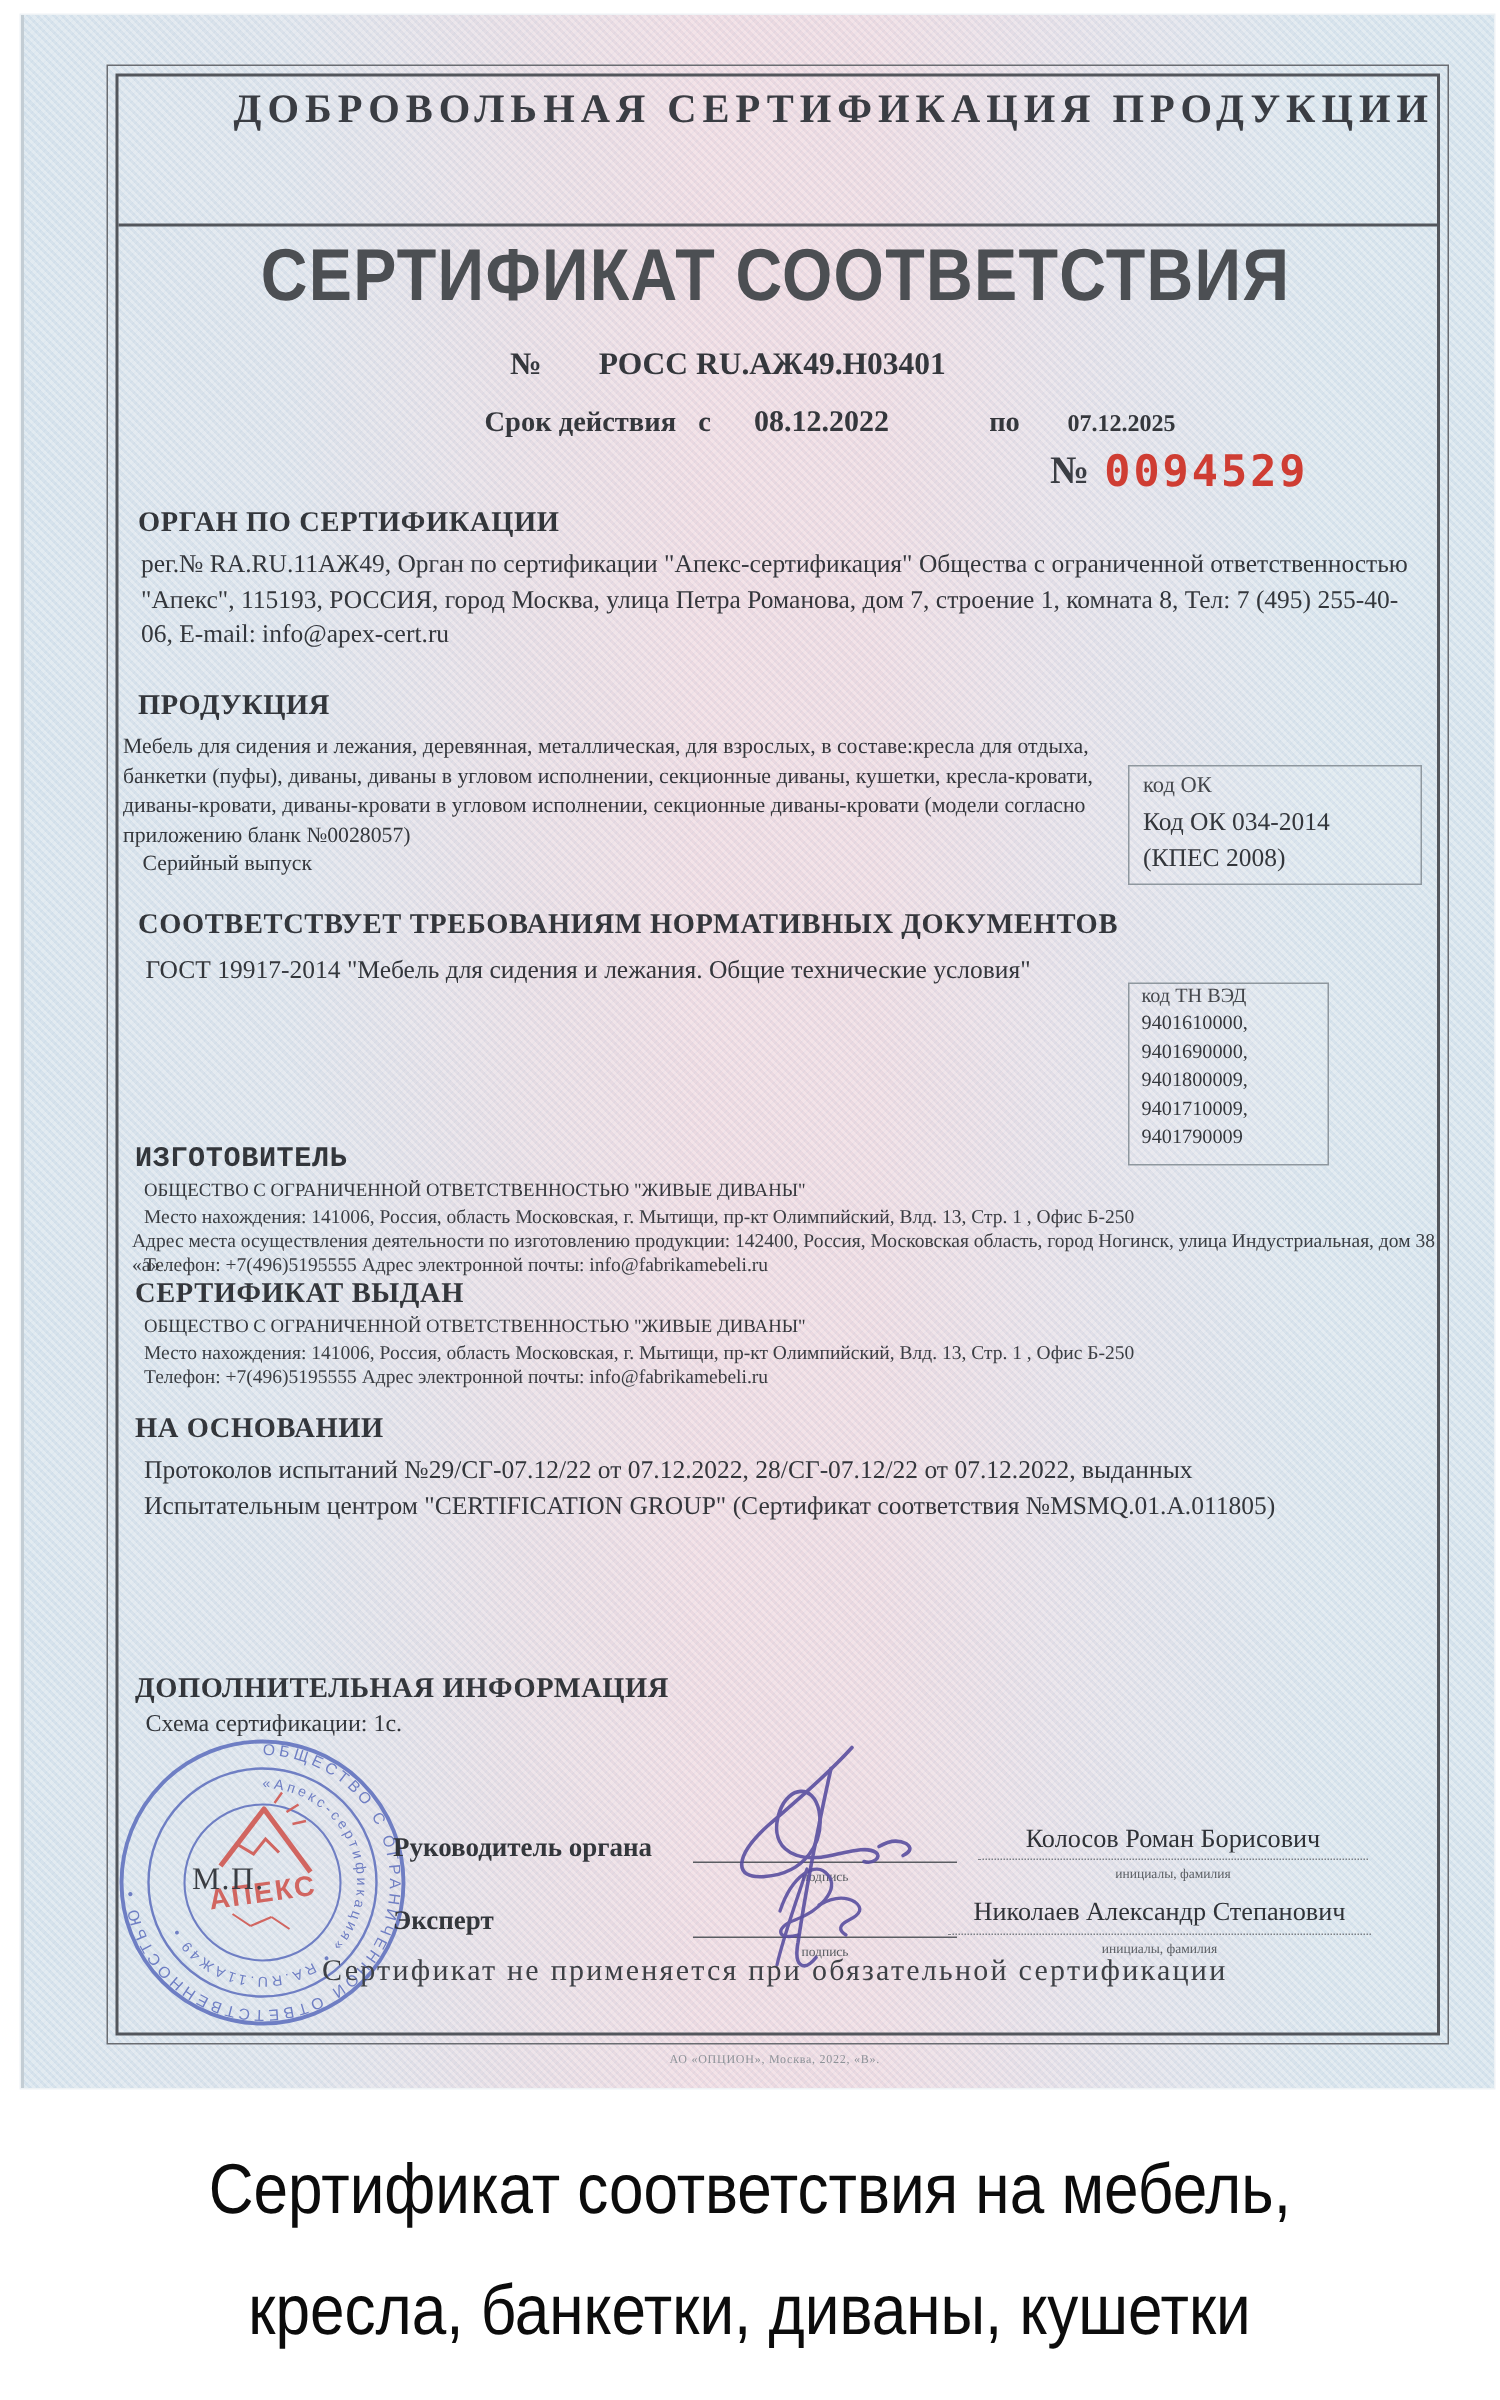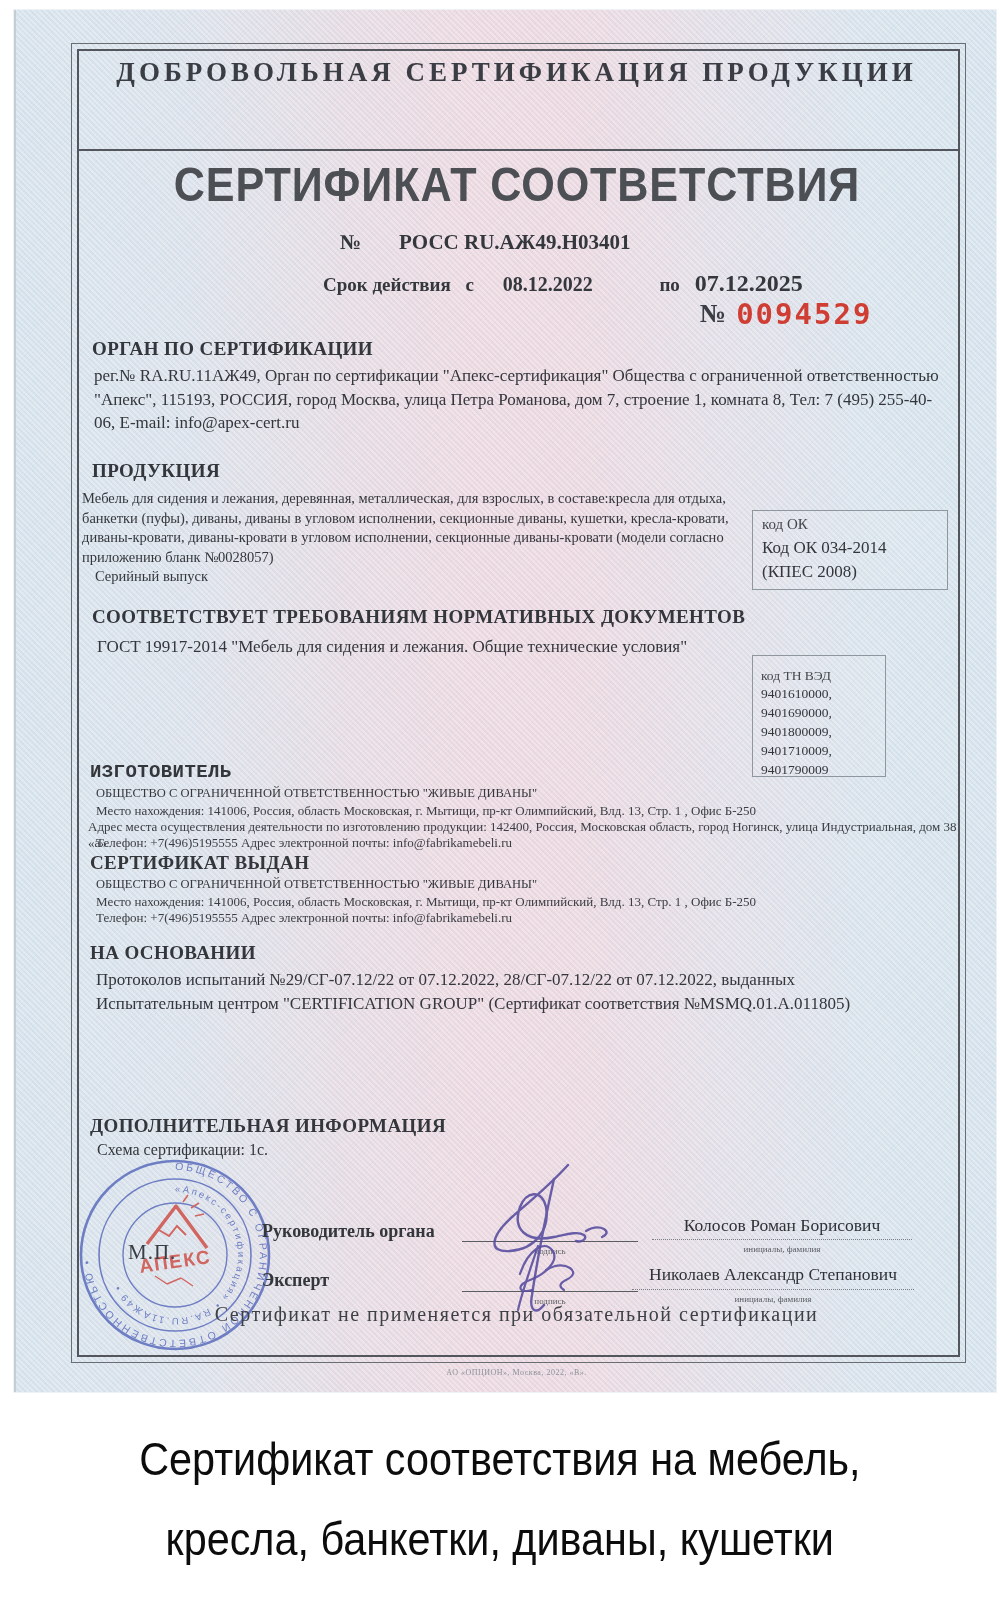--- a/index.html
+++ b/index.html
@@ -13,21 +13,21 @@
     background:
       repeating-linear-gradient(45deg, rgba(255,255,255,.20) 0 2px, rgba(120,160,200,.05) 2px 4px),
       repeating-linear-gradient(-45deg, rgba(150,185,215,.08) 0 1px, rgba(255,255,255,0) 1px 3px),
       linear-gradient(90deg, #dbe6ee 0%, #e0e5ec 18%, #eadfe5 33%, #f1dce2 46%, #f0dce2 58%, #e7e2e9 72%, #dde7ee 88%, #dae6ee 100%);
     border-left:2px solid #c3cdd4;
     box-shadow: 0 0 0 1px #eef2f5;
   }
   .frame-outer { left:69px; top:43px; width:895px; height:1320px; border:1px solid #6a6d72; }
   .frame-inner { left:75px; top:49px; width:883px; height:1308px; border:2px solid #53565c; }
   .header-sep  { left:77px; top:149px; width:879px; border-top:2px solid #53565c; }
-  .doc-header { left:77px; top:57px; width:879px; text-align:center;
+  .doc-header { left:77px; top:57px; width:879px; text-align:right;
     font-weight:bold; font-size:27px; letter-spacing:4px; color:#3a3d43; }
   .big-title { left:77px; top:156px; width:879px; text-align:center; }
   .big-title > span { display:inline-block; transform:scaleX(.88);
     font-family:"Liberation Sans", sans-serif; font-weight:bold; font-size:49px;
     letter-spacing:1px; color:#4c4f53; white-space:nowrap; }
 
   .no-row   { left:340px; top:230px; font-weight:bold; font-size:21px; color:#34373c; }
   .no-label { display:inline-block; margin-right:38px; }
   .validity { left:323px; top:270px; font-weight:bold; font-size:19px; color:#34373c; }
   .serial   { left:700px; top:297px; width:240px; text-align:left; white-space:nowrap; }
@@ -86,41 +86,41 @@
 
   <div class="abs no-row">
     <span class="no-label">№</span><span>РОСС RU.АЖ49.Н03401</span>
   </div>
 
   <div class="abs validity">
     <span>Срок действия</span>
     <span style="margin-left:10px;">с</span>
     <span style="margin-left:24px; font-size:20px;">08.12.2022</span>
     <span style="margin-left:62px;">по</span>
-    <span style="margin-left:10px; font-size:24px;">07.12.2025</span>
+    <span style="margin-left:27px; font-size:16px;">07.12.2025</span>
   </div>
 
   <div class="abs serial">
     <span class="nl">№</span><span class="digits">0094529</span>
   </div>
 
   <div class="abs sec-title" style="left:92px; top:338px;">ОРГАН ПО СЕРТИФИКАЦИИ</div>
   <div class="abs body-17" style="left:94px; top:364px; width:848px;">рег.№ RA.RU.11АЖ49, Орган по сертификации "Апекс-сертификация" Общества с ограниченной ответственностью "Апекс", 115193, РОССИЯ, город Москва, улица Петра Романова, дом 7, строение 1, комната 8, Тел: 7 (495) 255-40-06, E-mail: info@apex-cert.ru</div>
 
   <div class="abs sec-title" style="left:92px; top:460px;">ПРОДУКЦИЯ</div>
   <div class="abs body-15" style="left:82px; top:489px; width:648px;">Мебель для сидения и лежания, деревянная, металлическая, для взрослых, в составе:кресла для отдыха, банкетки (пуфы), диваны, диваны в угловом исполнении, секционные диваны, кушетки, кресла-кровати, диваны-кровати, диваны-кровати в угловом исполнении, секционные диваны-кровати (модели согласно приложению бланк №0028057)</div>
   <div class="abs body-15" style="left:95px; top:567px;">Серийный выпуск</div>
   <div class="abs code-box" style="left:752px; top:482px; width:196px; height:80px; padding:5px 9px;">
     <div class="code-label">код ОК</div>
     <div class="code-value" style="margin-top:3px;">Код ОК 034-2014 (КПЕС 2008)</div>
   </div>
 
   <div class="abs sec-title" style="left:92px; top:606px;">СООТВЕТСТВУЕТ ТРЕБОВАНИЯМ НОРМАТИВНЫХ ДОКУМЕНТОВ</div>
   <div class="abs body-17" style="left:97px; top:635px; width:645px;">ГОСТ 19917-2014 "Мебель для сидения и лежания. Общие технические условия"</div>
-  <div class="abs code-box" style="left:752px; top:627px; width:134px; height:122px; padding:12px 8px;">
+  <div class="abs code-box" style="left:752px; top:627px; width:134px; height:122px; padding:0 8px;">
     <div class="tn-label">код ТН ВЭД</div>
     <span class="tn-code">9401610000,</span>
     <span class="tn-code">9401690000,</span>
     <span class="tn-code">9401800009,</span>
     <span class="tn-code">9401710009,</span>
     <span class="tn-code">9401790009</span>
   </div>
 
   <div class="abs sec-title" style="left:90px; top:761px;font-family:Liberation Mono, monospace;">ИЗГОТОВИТЕЛЬ</div>
   <div class="abs small-13" style="left:96px; top:786px; width:850px;">ОБЩЕСТВО С ОГРАНИЧЕННОЙ ОТВЕТСТВЕННОСТЬЮ "ЖИВЫЕ ДИВАНЫ"</div>

